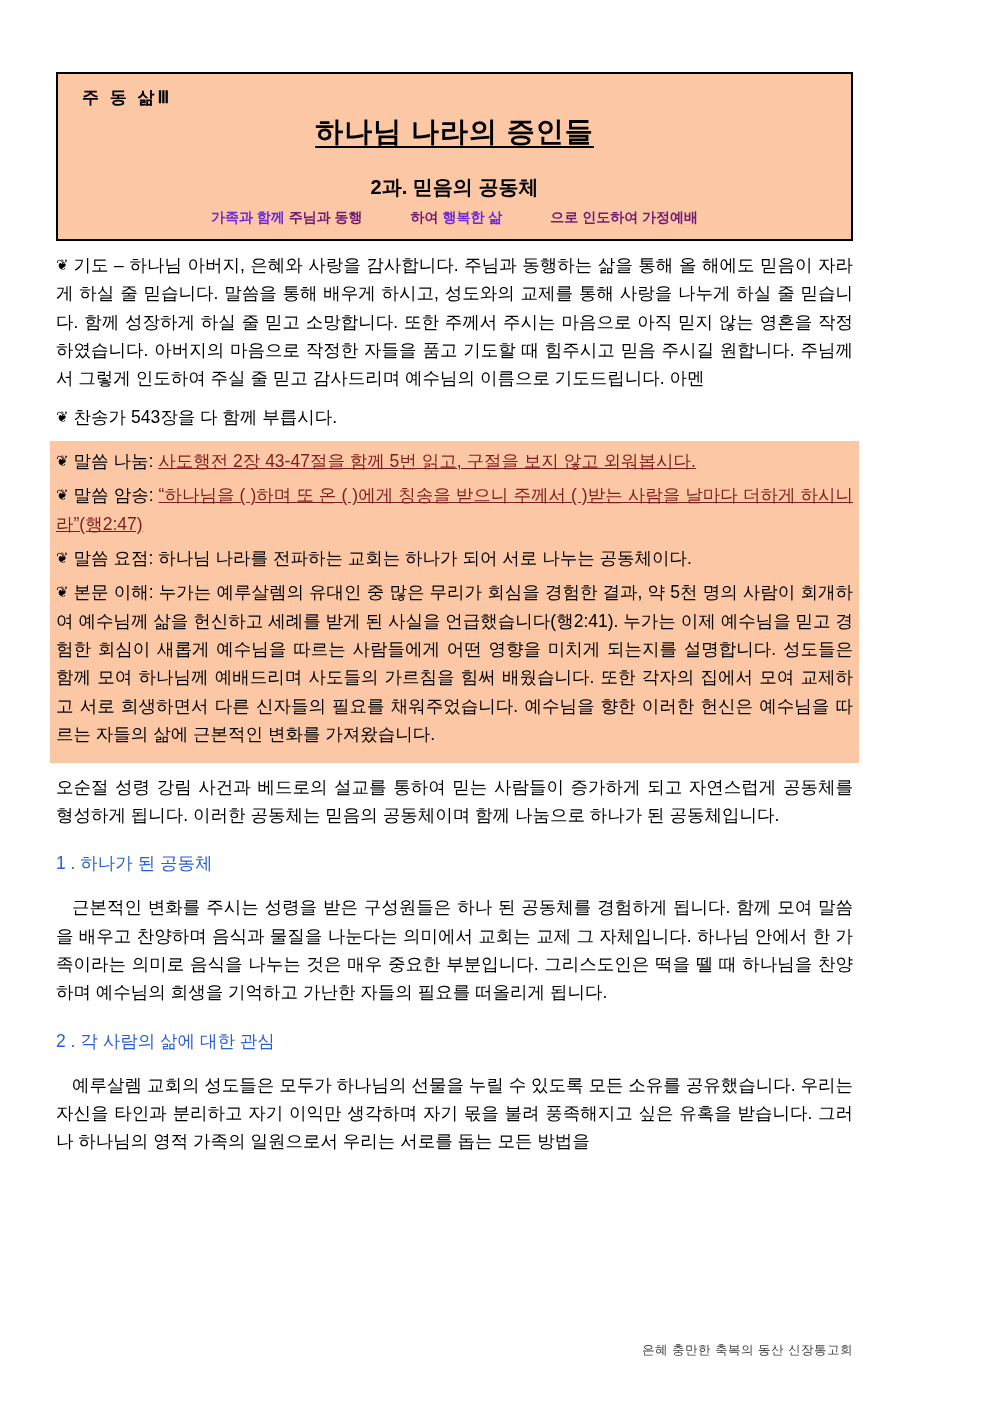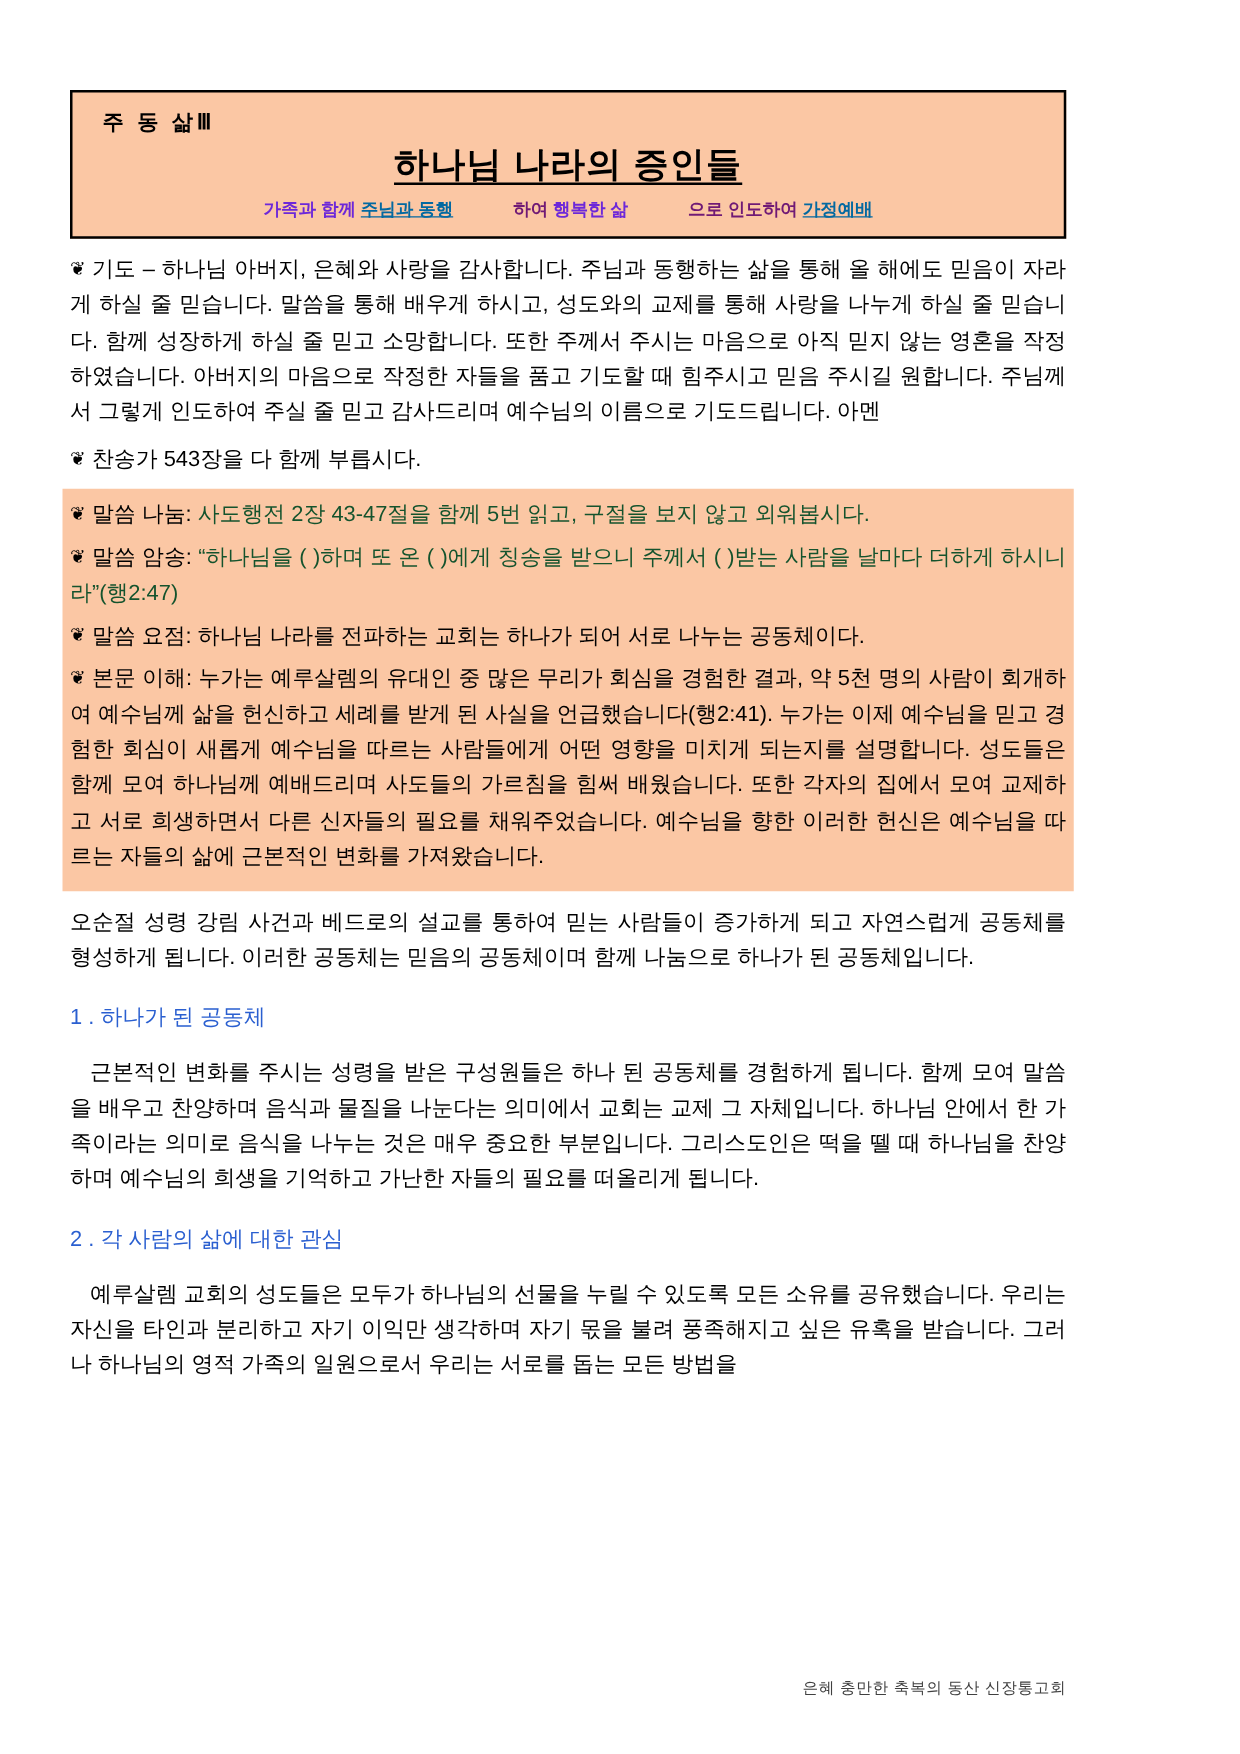--- a/index.html
+++ b/index.html
@@ -39,38 +39,38 @@
     margin: 2px 0 4px 10px;
   }
   .doc-title {
     text-align: center;
     font-size: 28px;
     font-weight: bold;
     letter-spacing: 1px;
     color: #000000;
     text-decoration: underline;
     text-underline-offset: 5px;
-    margin: 2px 0 8px 0;
+    margin: 2px 0 23px 0;
   }
   .doc-subtitle {
     text-align: center;
     font-size: 20px;
     font-weight: bold;
     color: #000000;
     margin: 0 0 8px 0;
   }
   .doc-tagline {
     text-align: center;
     font-size: 14px;
     font-weight: bold;
     margin: 0;
     letter-spacing: 0px;
   }
   .tagline-red { color: #6d28d9; }
-  .tagline-blue { color: #0369a1; text-decoration: underline; }
+  .tagline-blue { color: #701a75; }
   .tagline-black { color: #701a75; padding-left: 48px; }
 
   
   .para {
     font-size: 17.5px;
     line-height: 1.62;
     text-align: justify;
     margin: 0 0 10px 0;
     color: #000000;
   }
@@ -80,21 +80,21 @@
     margin-right: 5px;
   }
 
   
   .highlight-block {
     background: #fbc7a4;
     padding: 6px 6px 8px 6px;
     margin: 4px -6px 10px -6px;
   }
   .highlight-block .para { margin-bottom: 6px; }
-  .red-text { color: #14532d; }
+  .red-text { color: #7f1d1d; text-decoration: underline; }
 
   .section-heading {
     font-size: 17.5px;
     color: #2a5fd0;
     margin: 22px 0 18px 0;
   }
   .para-indent { text-indent: 16px; }
 
   .footer {
     position: absolute;
@@ -106,20 +106,21 @@
   }
 </style>
 </head>
 <body>
 
 <div class="page">
 
   <div class="header-box">
     <div class="series-tag">주 동 삶Ⅲ</div>
     <div class="doc-title">하나님 나라의 증인들</div>
+    <div class="doc-subtitle">2과. 믿음의 공동체</div>
     <div class="doc-tagline">
       <span class="tagline-red">가족과 함께 </span><span class="tagline-blue">주님과 동행</span><span class="tagline-black">하여 </span><span class="tagline-red">행복한 삶</span><span class="tagline-black">으로 인도하여 </span><span class="tagline-blue">가정예배</span>
     </div>
   </div>
 
   <p class="para">
     <span class="bullet">❦</span><span>기도 – 하나님 아버지, 은혜와 사랑을 감사합니다. 주님과 동행하는 삶을 통해 올 해에도 믿음이 자라게 하실 줄 믿습니다. 말씀을 통해 배우게 하시고, 성도와의 교제를 통해 사랑을 나누게 하실 줄 믿습니다. 함께 성장하게 하실 줄 믿고 소망합니다. 또한 주께서 주시는 마음으로 아직 믿지 않는 영혼을 작정하였습니다. 아버지의 마음으로 작정한 자들을 품고 기도할 때 힘주시고 믿음 주시길 원합니다. 주님께서 그렇게 인도하여 주실 줄 믿고 감사드리며 예수님의 이름으로 기도드립니다. 아멘</span>
   </p>
 
   <p class="para">

